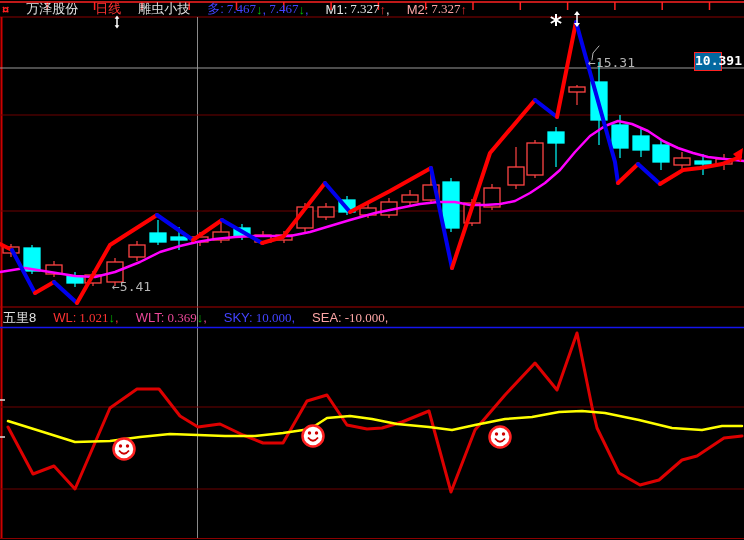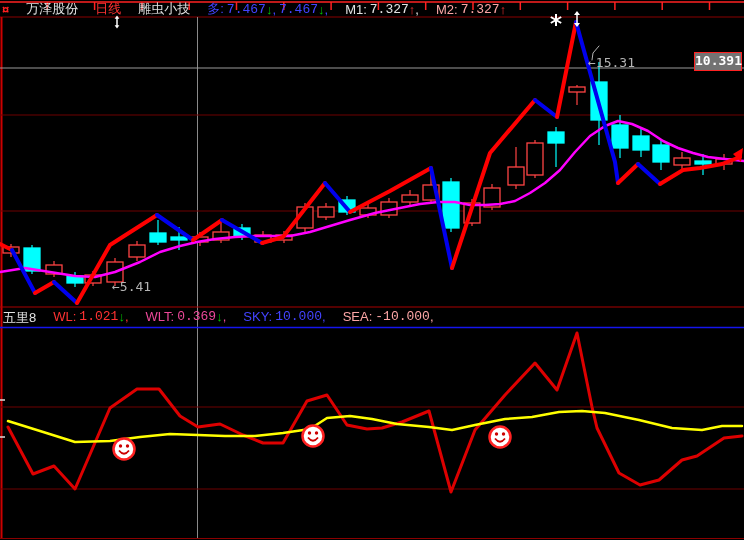--- a/index.html
+++ b/index.html
@@ -2,27 +2,27 @@
 <html><head>
 <meta charset="utf-8">
 <style>
   html,body{margin:0;padding:0;background:#000;}
   body{width:744px;height:540px;position:relative;overflow:hidden;
        font-family:"Liberation Sans",sans-serif;}
   #chart{position:absolute;left:0;top:0;}
   .titlebar{position:absolute;left:2px;top:1px;height:16px;display:flex;
             align-items:center;font-size:13px;white-space:pre;z-index:5;}
   .subheader{position:absolute;left:3px;top:309px;height:17px;display:flex;
-             align-items:flex-start;font-size:13px;white-space:pre;z-index:5;}
-  .num{font-family:Liberation Mono, monospace;}
+             align-items:center;font-size:13px;white-space:pre;z-index:5;}
+  .num{font-family:Liberation Serif, serif;}
   .w{color:#e2e2e2}.rd{color:#ff3232}.bl{color:#4343ff}.mg{color:#fca5a5}
   .gn{color:#00c400}.yl{color:#ec4899}.icon-red{color:#ff2020;font-weight:bold;}
   .gap{margin-left:17px}.sgap{margin-left:3px}
-  .price-tag{position:absolute;left:694px;top:52px;width:48px;height:19px;
-             box-sizing:border-box;background:#737373;border:1.5px solid #ff2222;
+  .price-tag{position:absolute;left:694px;top:52px;width:28px;height:19px;
+             box-sizing:border-box;background:#0369a1;border:1.5px solid #ff2222;
              color:#fff;font:bold 13px "DejaVu Sans Mono",monospace;
              text-align:center;line-height:16px;z-index:6;}
   .ann{position:absolute;color:#b4b4b4;font-size:13px;z-index:4;
        font-family:"DejaVu Sans Mono",monospace;}
   .ann-high{left:588px;top:55px;}
   .ann-low{left:112px;top:279px;}
 </style>
 </head>
 <body>
 

